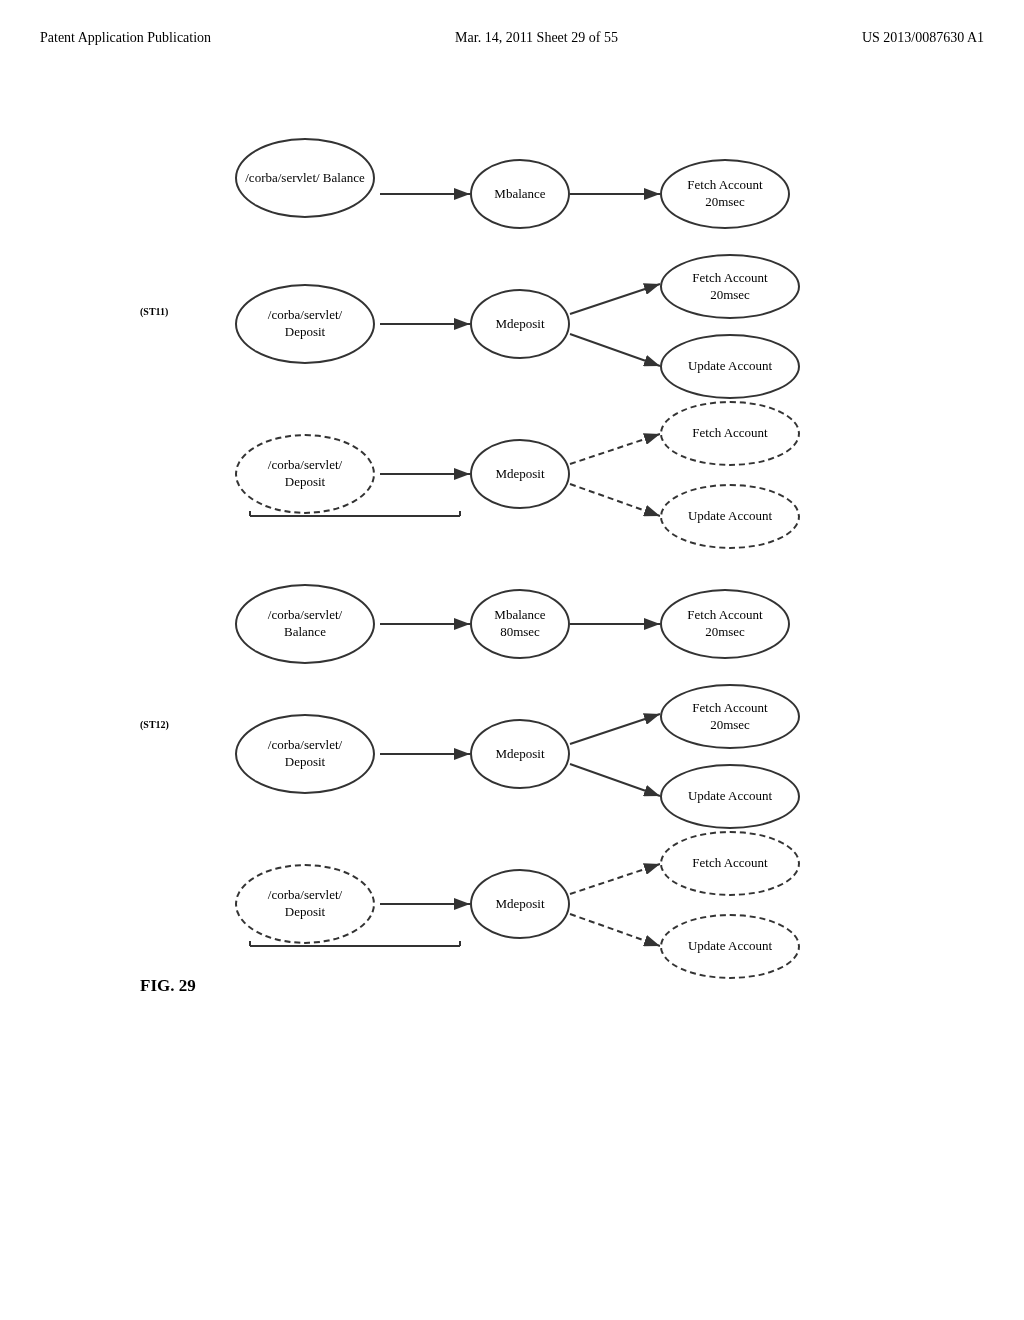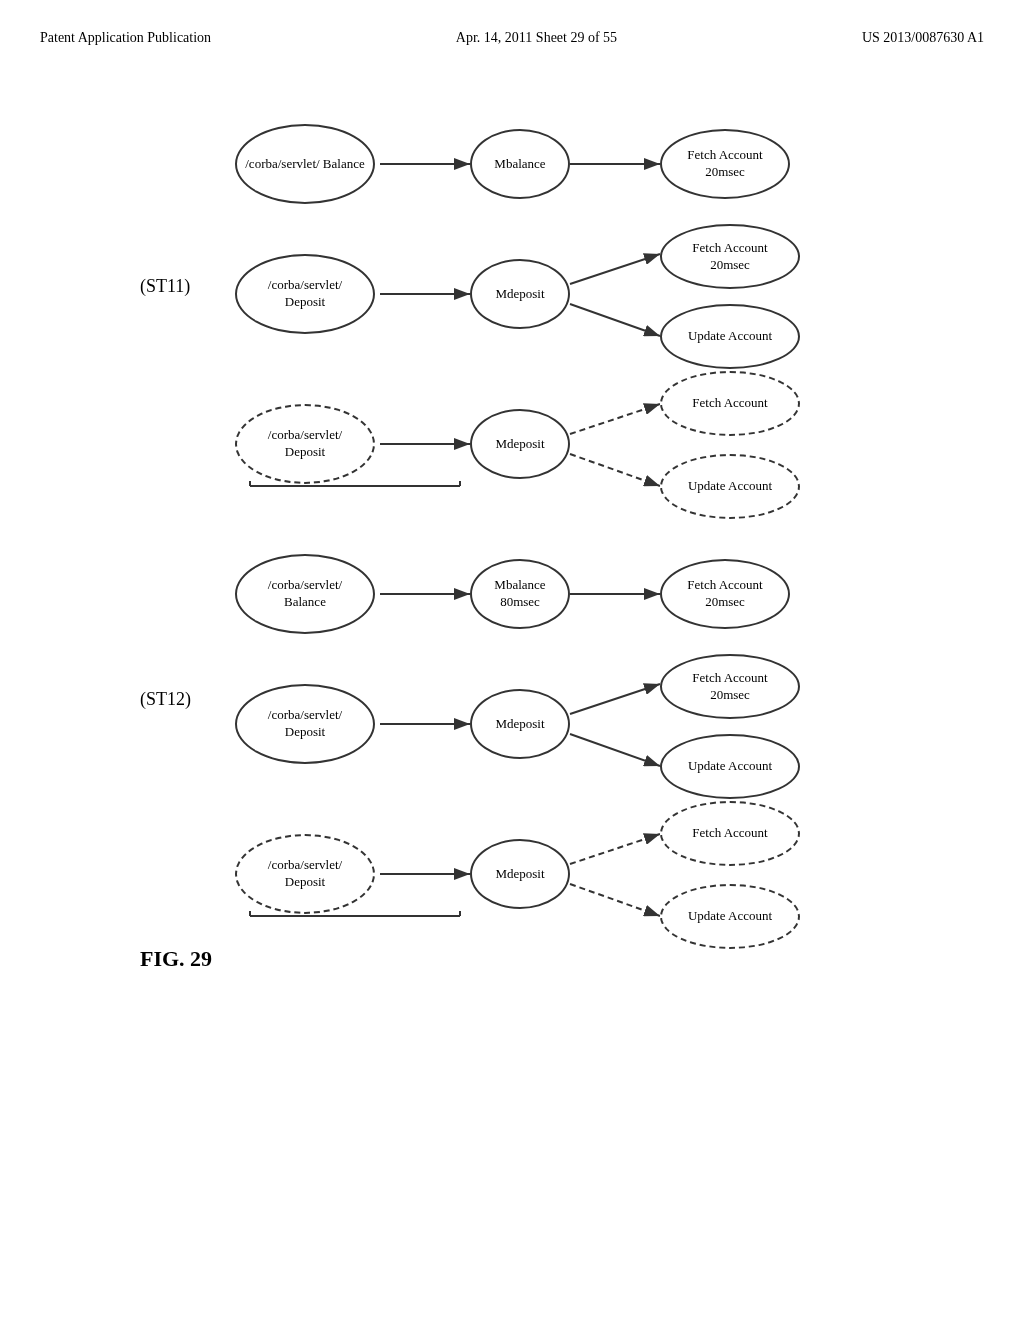--- a/index.html
+++ b/index.html
@@ -17,20 +17,21 @@
       min-height: 1320px;
       background: #fff;
       position: relative;
       padding: 30px 40px;
     }
 
     .header {
       display: flex;
       justify-content: space-between;
       align-items: flex-start;
+      margin-bottom: 30px;
       font-size: 14px;
     }
 
     .diagram-area {
       position: relative;
       width: 100%;
     }
 
     
     .ellipse {
@@ -64,39 +65,39 @@
       position: absolute;
       top: 0;
       left: 0;
       width: 100%;
       height: 100%;
       pointer-events: none;
     }
 
     .label-st {
       position: absolute;
-      font-size: 18px;
-      font-weight: normal;
+      font-size: 10px;
+      font-weight: bold;
     }
 
     .fig-label {
       position: absolute;
-      font-size: 22px;
+      font-size: 17px;
       font-weight: bold;
       font-family: Liberation Serif, serif;
     }
   </style>
 </head>
 <body>
 
 <div class="page">
 
   <div class="header">
     <span>Patent Application Publication</span>
-    <span>Apr. 14, 2011  Sheet 29 of 55</span>
+    <span>Mar. 14, 2011  Sheet 29 of 55</span>
     <span>US 2013/0087630 A1</span>
   </div>
 
   <div class="diagram-area" style="height:1230px; position:relative;">
 
     <svg class="arrows" xmlns="http://www.w3.org/2000/svg">
       <defs>
         <marker id="arrowhead" markerWidth="8" markerHeight="6" refX="8" refY="3" orient="auto">
           <polygon points="0 0, 8 3, 0 6" fill="#333"></polygon>
         </marker>
@@ -134,21 +135,21 @@
 
       <line x1="340" y1="828" x2="430" y2="828" stroke="#333" stroke-width="2" marker-end="url(#arrowhead)"></line>
       <line x1="530" y1="818" x2="620" y2="788" stroke="#333" stroke-width="2" stroke-dasharray="6,4" marker-end="url(#arrowhead)"></line>
       <line x1="530" y1="838" x2="620" y2="870" stroke="#333" stroke-width="2" stroke-dasharray="6,4" marker-end="url(#arrowhead)"></line>
 
       <line x1="210" y1="870" x2="420" y2="870" stroke="#333" stroke-width="2"></line>
       <line x1="210" y1="865" x2="210" y2="870" stroke="#333" stroke-width="2"></line>
       <line x1="420" y1="865" x2="420" y2="870" stroke="#333" stroke-width="2"></line>
     </svg>
 
-    <div class="ellipse" style="left:195px; top:78px; width:140px; height:80px;text-align:center;">
+    <div class="ellipse" style="left:195px; top:62px; width:140px; height:80px;text-align:center;">
       <span>/corba/servlet/
 Balance</span>
     </div>
 
     <div class="ellipse" style="left:430px; top:83px; width:100px; height:70px;">
       <span>Mbalance</span>
     </div>
 
     <div class="ellipse" style="left:620px; top:83px; width:130px; height:70px;">
       <span>Fetch Account<br>20msec</span>

